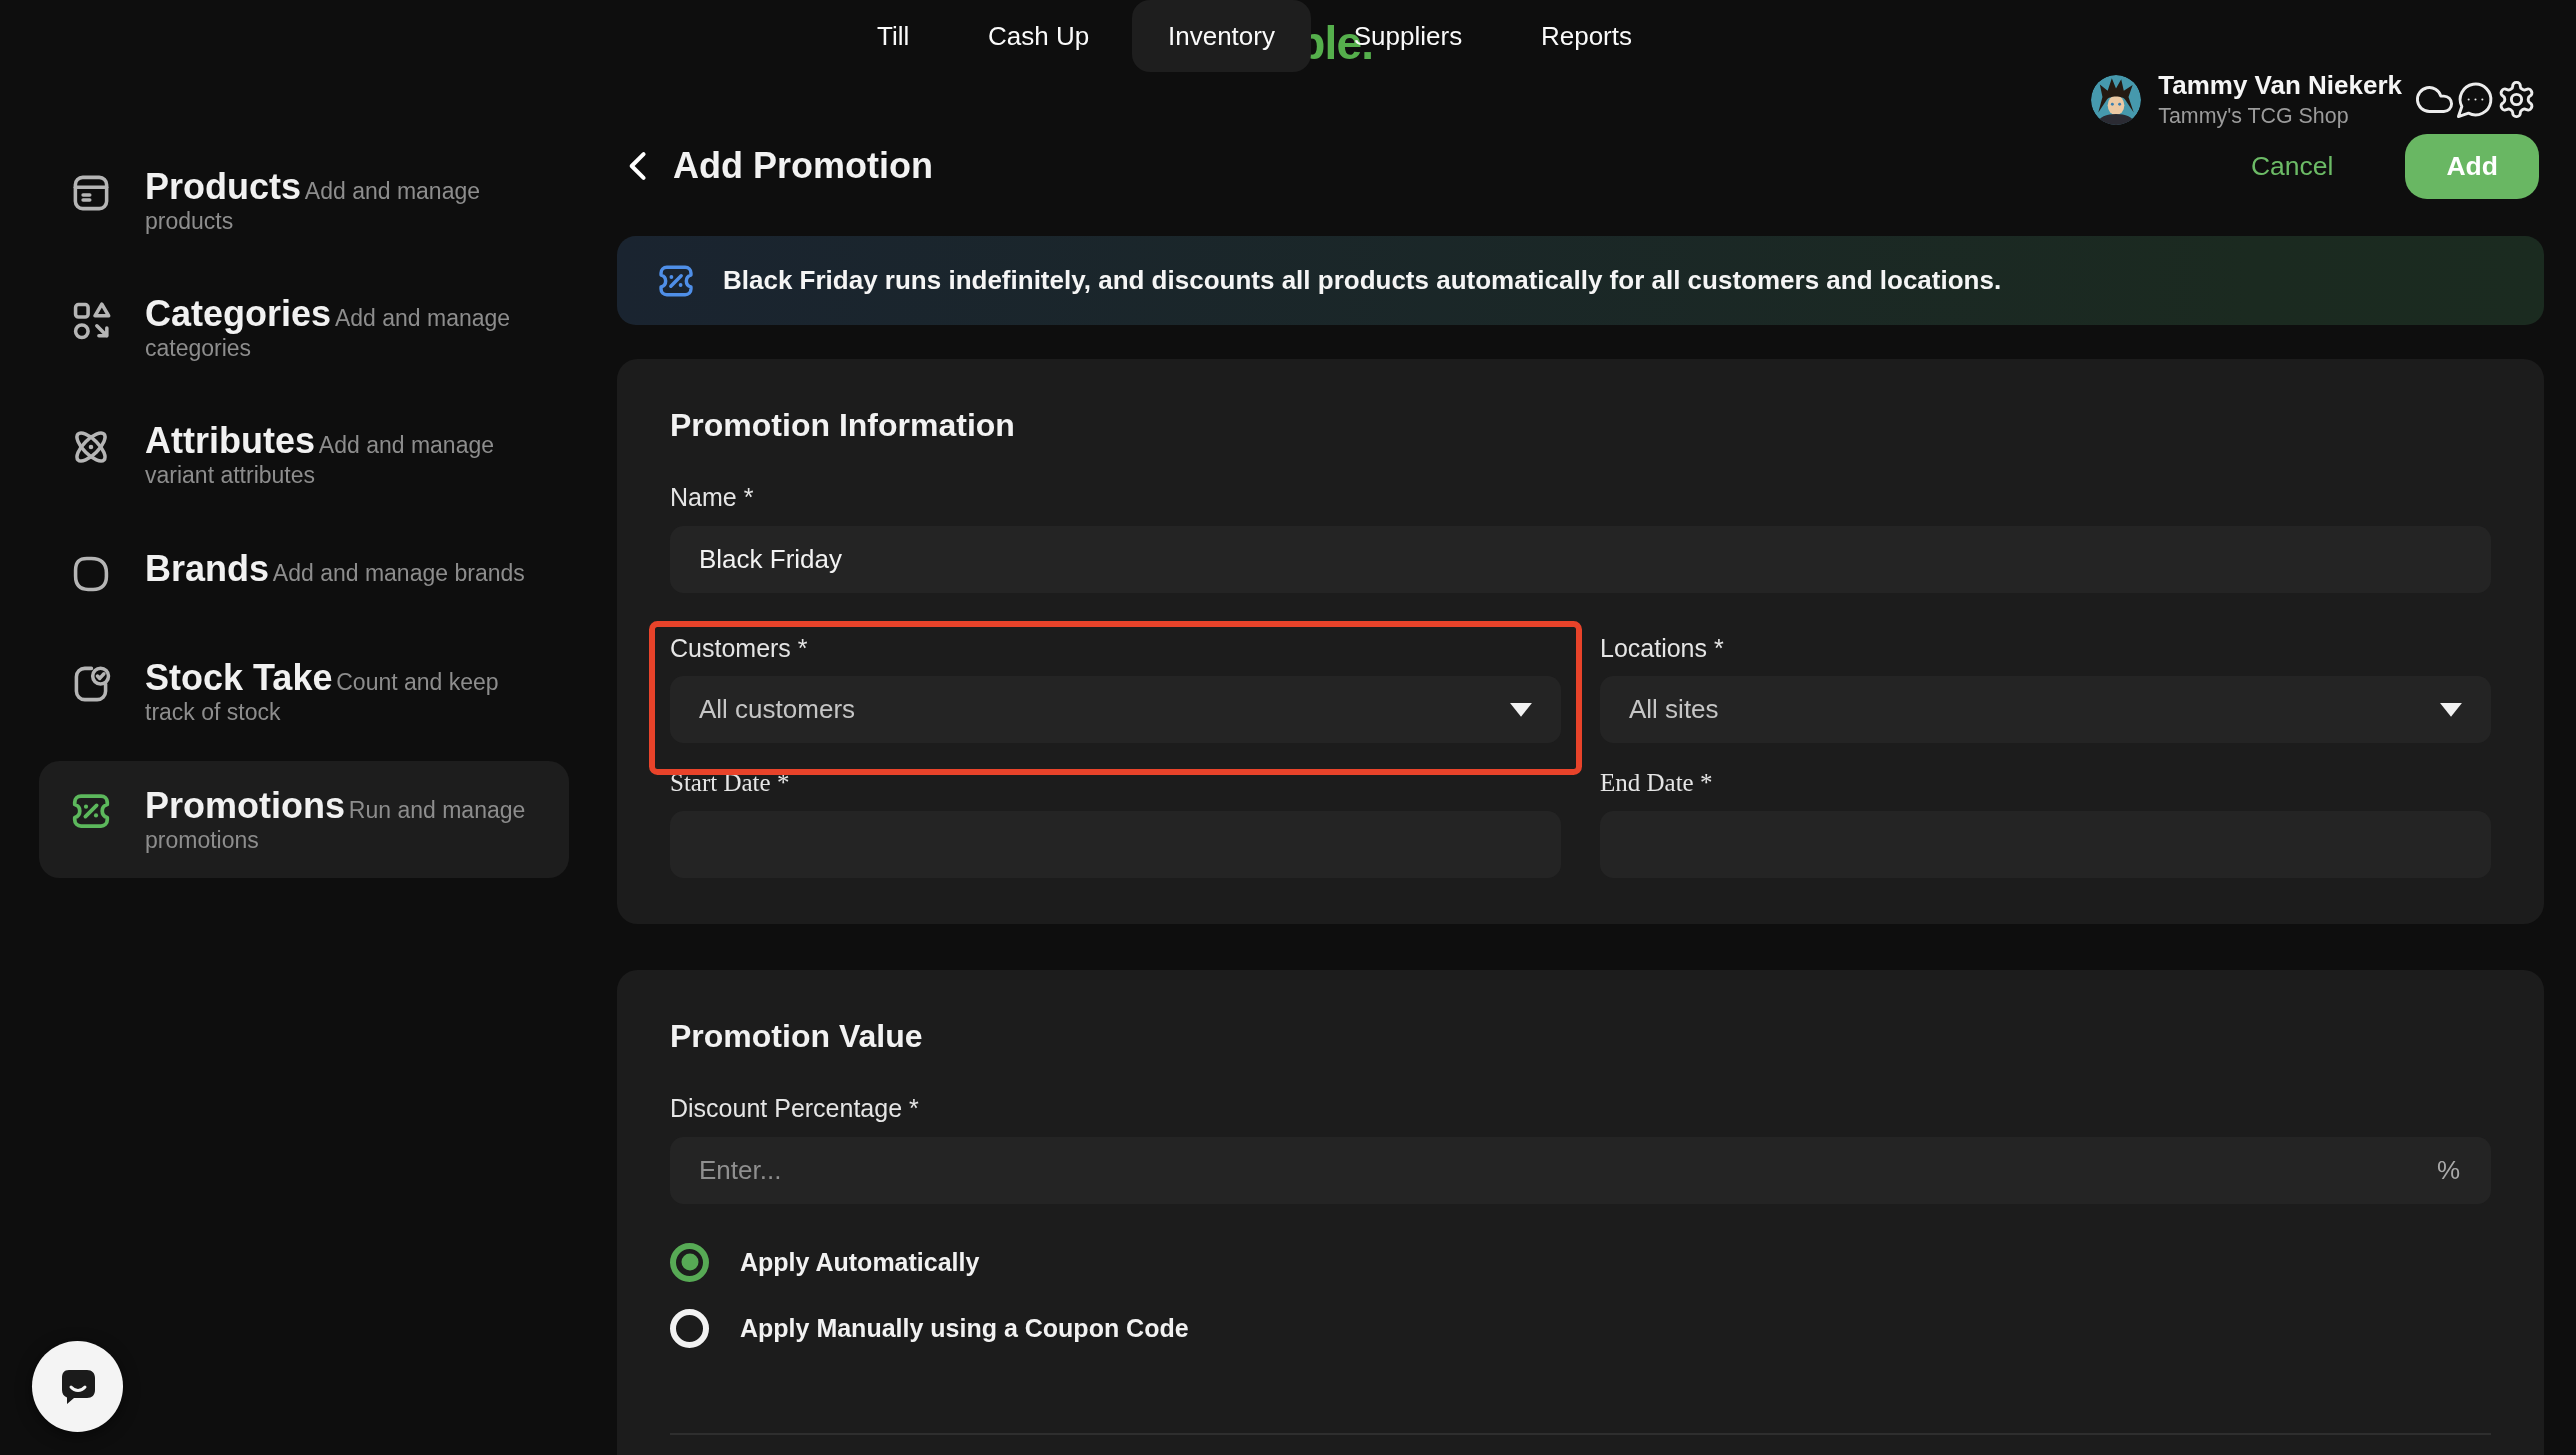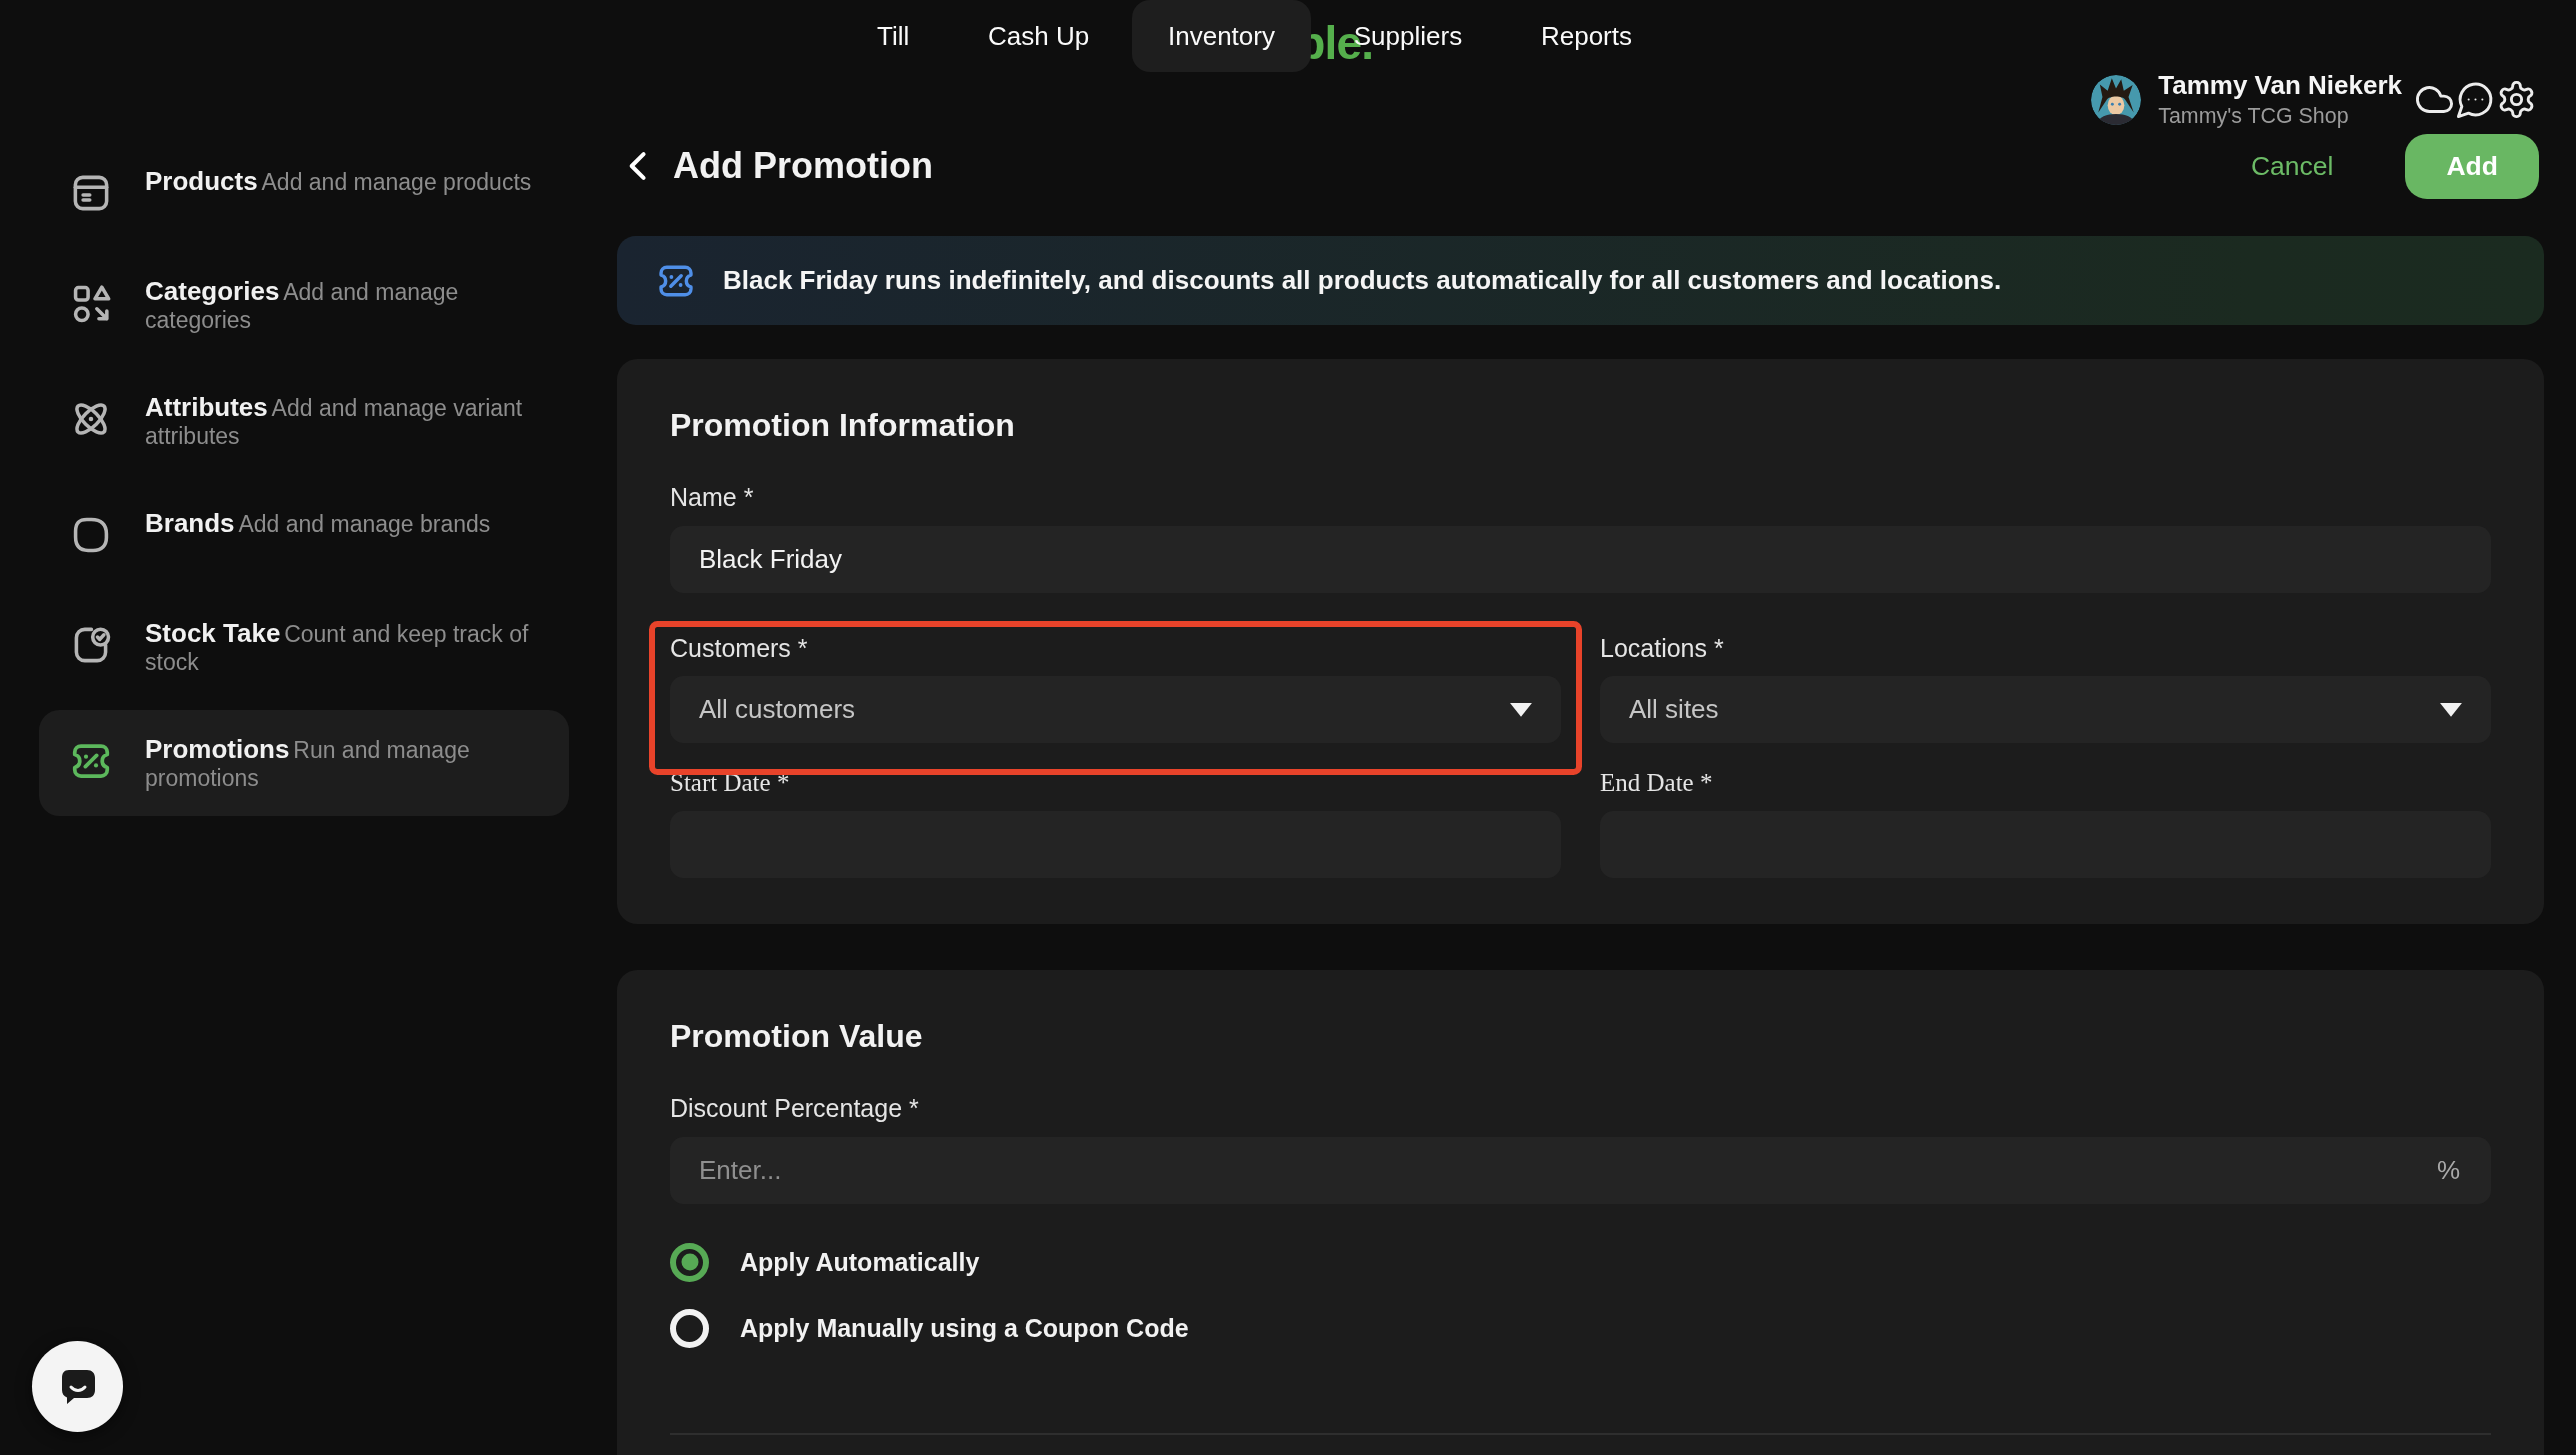--- a/index.html
+++ b/index.html
@@ -38,21 +38,21 @@
   .top-icon{width:41px;height:41px;color:#ececec;cursor:pointer;}
   .top-icon svg{width:100%;height:100%;}
 
   
   .sidebar{position:absolute;top:120px;left:0;width:608px;padding:22px 39px;}
   .side-item{display:flex;gap:29px;padding:24px 27px;margin-bottom:10.2px;border-radius:20.5px;cursor:pointer;align-items:flex-start;}
   .side-item.active{background:#1d1d1d;}
   .side-icon{width:50px;height:50px;flex:none;margin-top:1.7px;color:#b5b5b5;}
   .side-icon svg{width:100%;height:100%;}
   .side-icon.green{color:var(--promo-green);}
-  .side-title{font-size:26px;font-weight:700;color:#f1f1f1;margin-bottom:7.7px;}
+  .side-title{font-size:36px;font-weight:700;color:#f1f1f1;margin-bottom:7.7px;}
   .side-desc{font-size:23px;color:var(--text-dim);}
 
   
   .main{position:absolute;left:617px;top:120px;width:1927px;}
   .page-head{height:92px;display:flex;align-items:center;}
   .back-btn{width:44px;height:44px;margin-right:12px;background:none;border:none;cursor:pointer;color:#fff;flex:none;}
   .back-btn svg{width:100%;height:100%;}
   h1{font-size:36px;font-weight:700;color:#f2f2f2;}
   .head-actions{margin-left:auto;display:flex;align-items:center;gap:72px;padding-right:5.1px;justify-content:center;}
   .cancel{color:#6cbb66;font-size:26.5px;cursor:pointer;text-decoration:none;}

